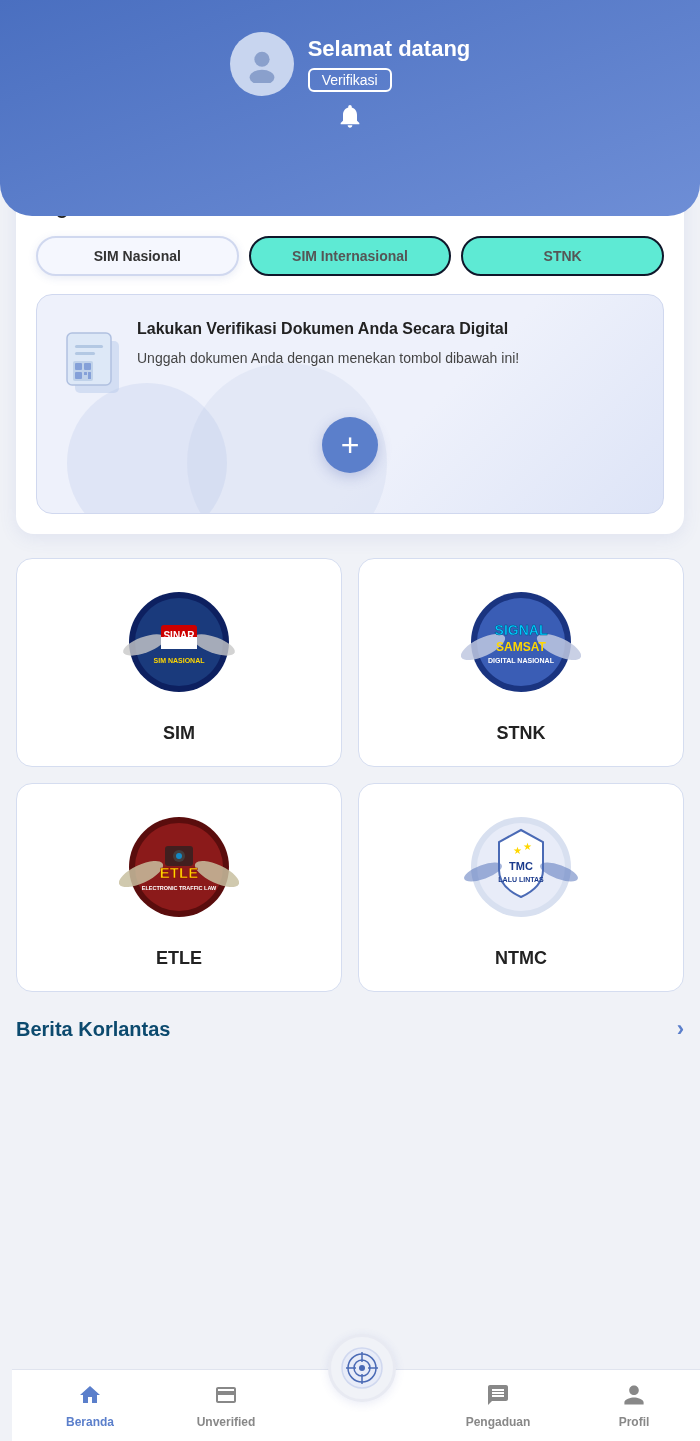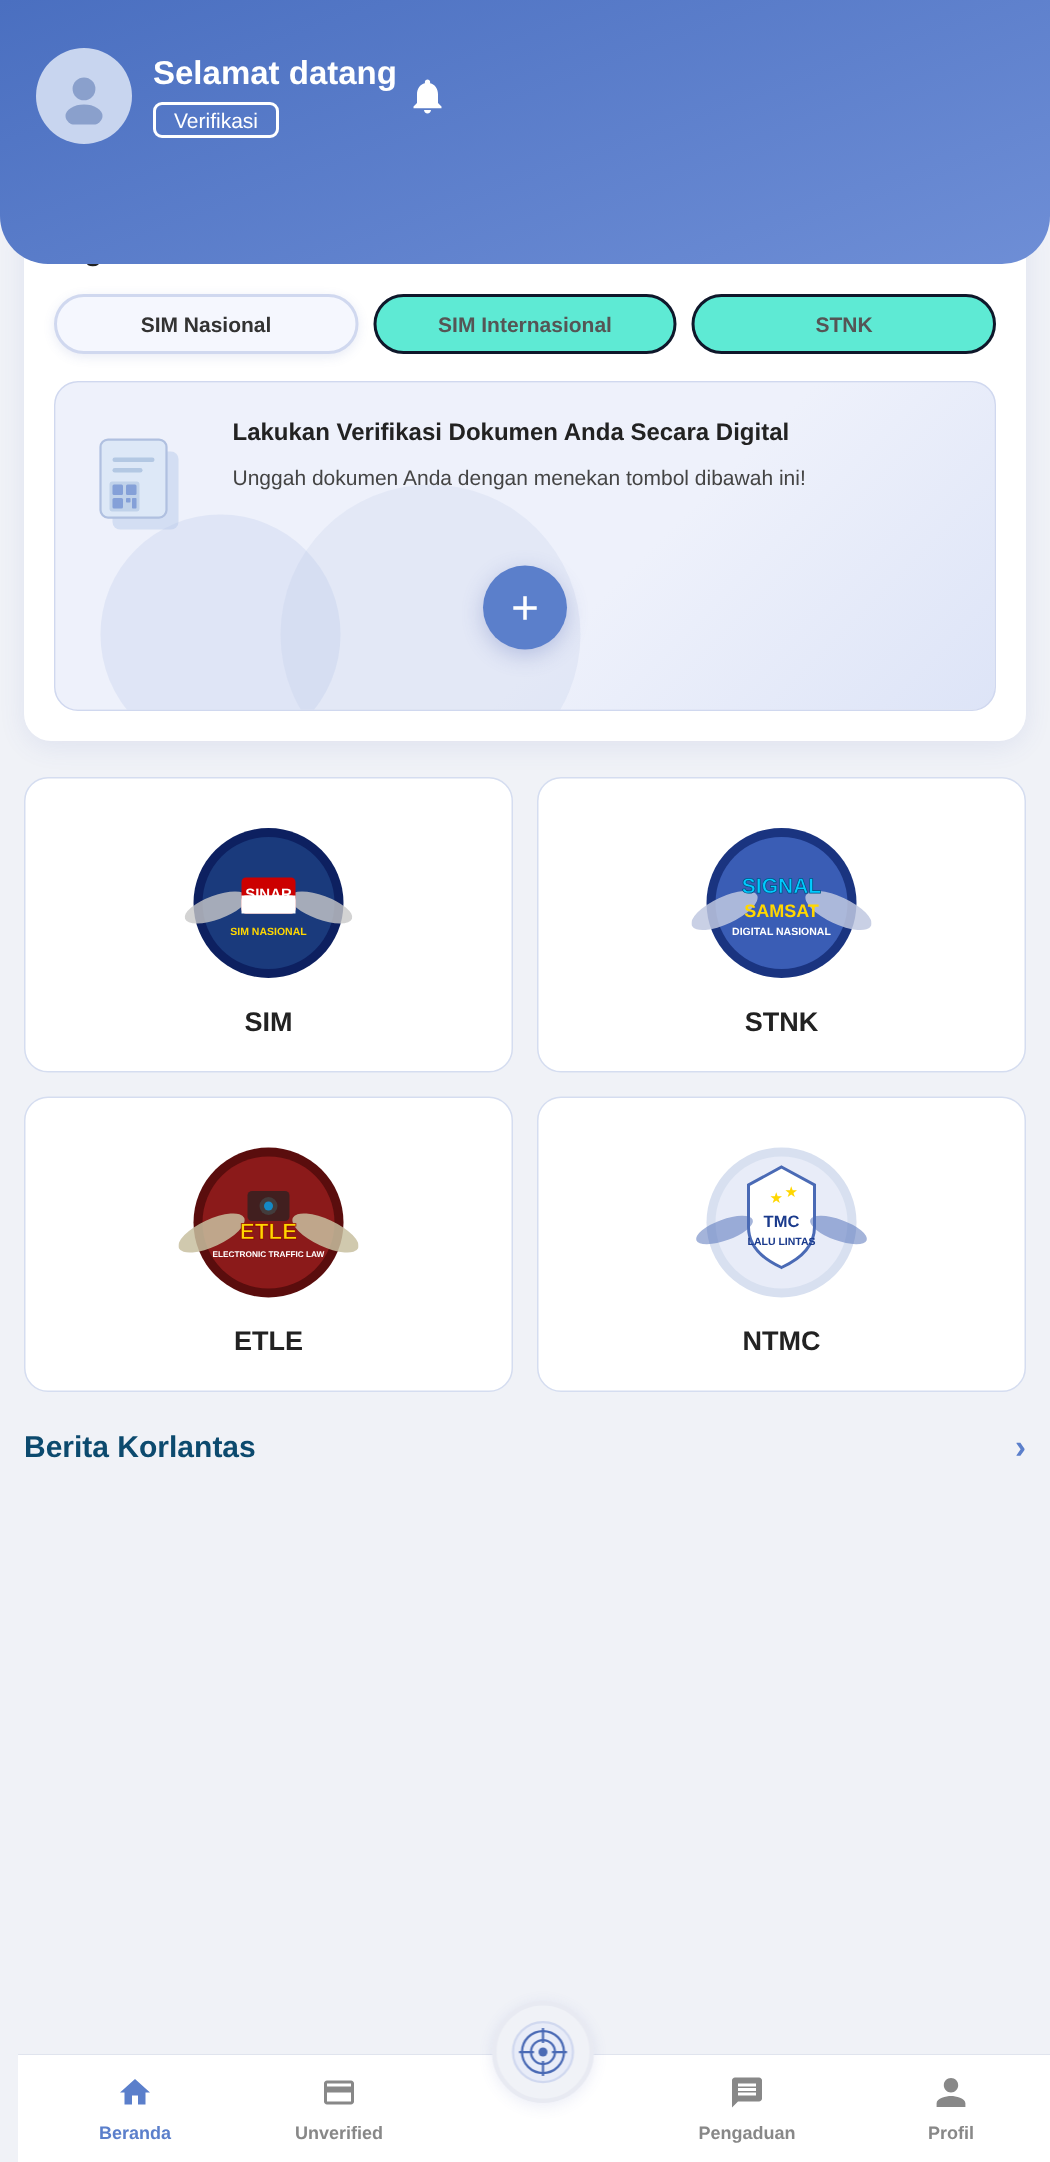--- a/index.html
+++ b/index.html
@@ -16,20 +16,21 @@
     .header {
       background: #5b7fcb;
       background: linear-gradient(160deg, #4a6fc0 0%, #6e8ed6 100%);
       padding: 32px 24px 80px 24px;
       position: relative;
       border-radius: 0 0 32px 32px;
     }
     .header-top {
       display: flex;
       align-items: center;
+      flex-direction: column;
     }
     .header-left {
       display: flex;
       align-items: center;
       gap: 14px;
     }
     .avatar {
       width: 64px;
       height: 64px;
       border-radius: 50%;
@@ -120,21 +121,20 @@
       border-radius: 16px;
       padding: 24px 20px 30px 20px;
       position: relative;
       overflow: hidden;
       min-height: 220px;
       border: 1.5px solid #d0d8ef;
     }
     .verify-card-content {
       display: flex;
       align-items: flex-start;
-      gap: 18px;
       margin-bottom: 12px;
     }
     .verify-illustration {
       width: 80px;
       height: 80px;
       flex-shrink: 0;
       display: flex;
       align-items: center;
       justify-content: center;
     }
@@ -199,20 +199,21 @@
     }
     .service-card {
       background: #fff;
       border: 1.5px solid #d5ddf0;
       border-radius: 16px;
       display: flex;
       flex-direction: column;
       align-items: center;
       padding: 28px 16px 22px 16px;
       cursor: pointer;
+      gap: 12px;
     }
     .service-logo {
       width: 120px;
       height: 110px;
       display: flex;
       align-items: center;
       justify-content: center;
       margin-bottom: 14px;
     }
     .service-label {

